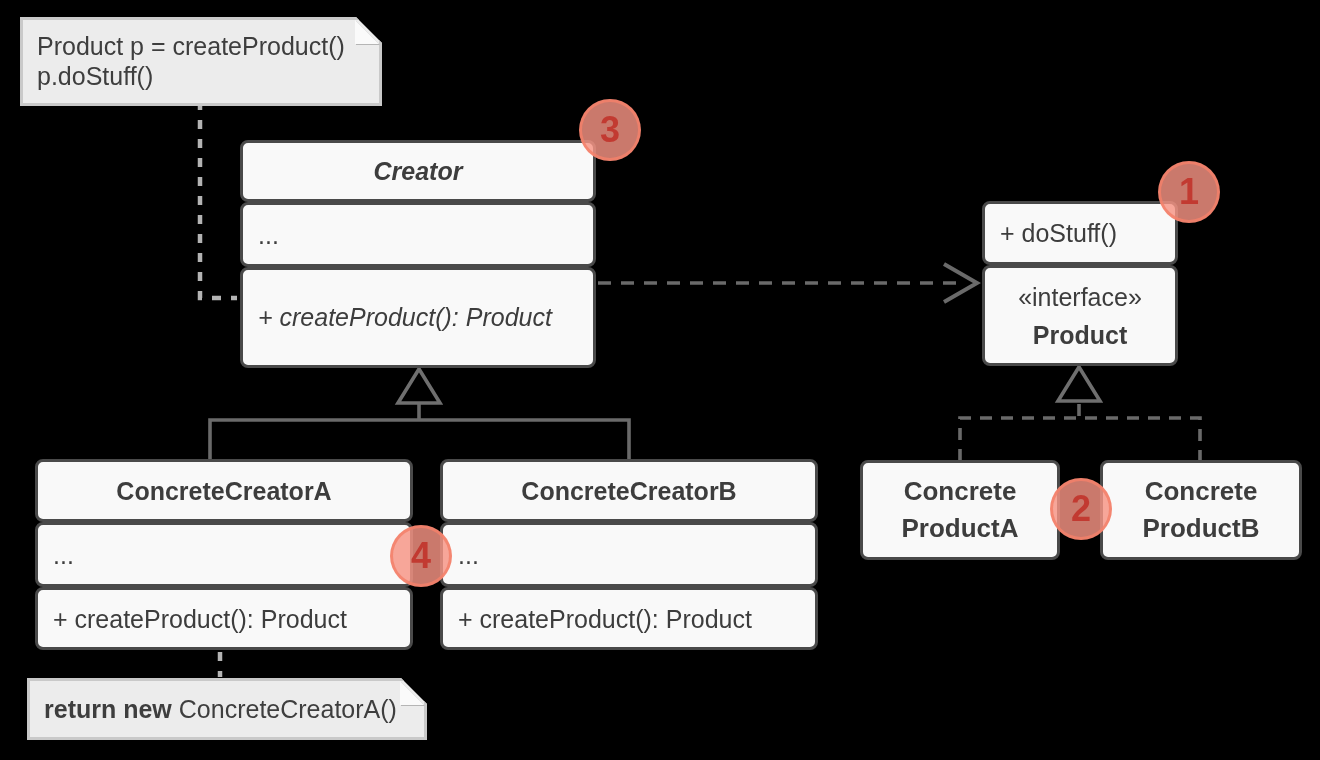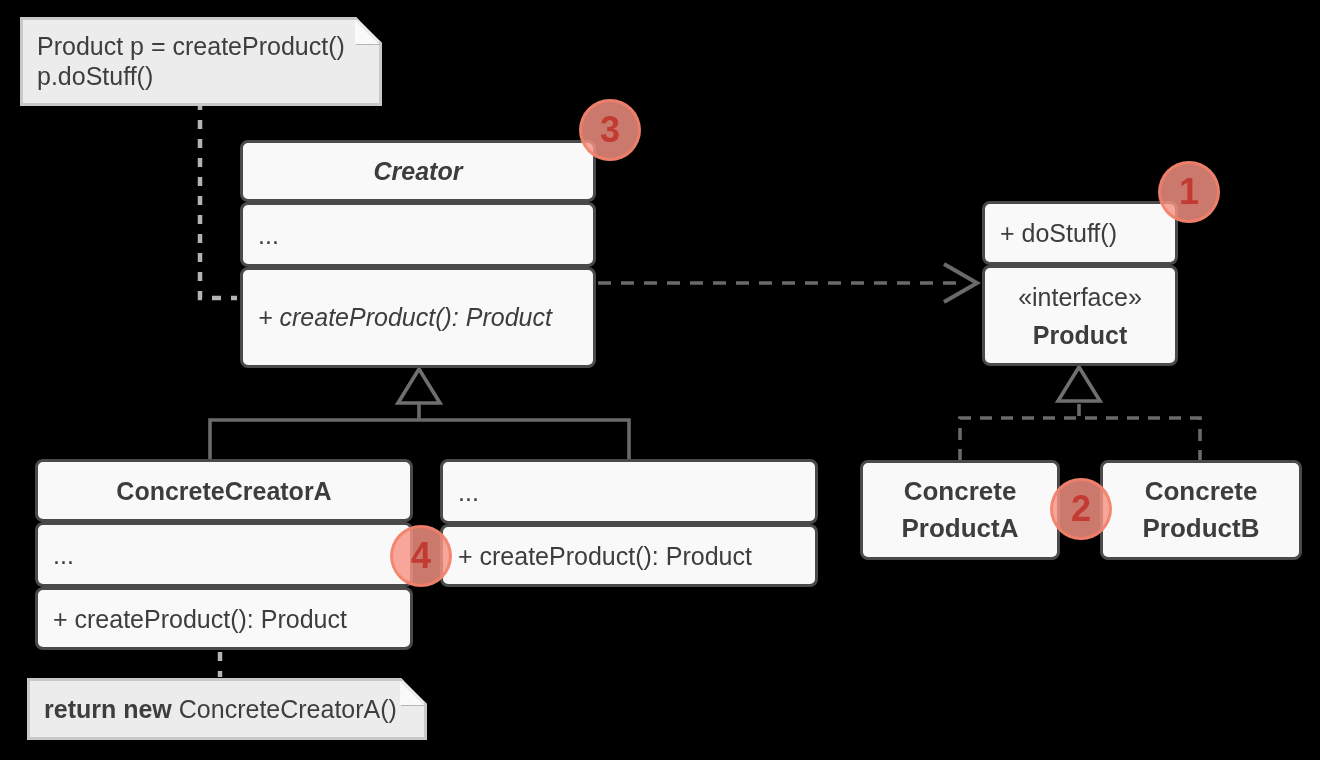--- a/index.html
+++ b/index.html
@@ -139,20 +139,23 @@
     </div>
     <div class="comp c2">
       <div>...</div>
     </div>
     <div class="comp c3">
       <div>+ createProduct(): Product</div>
     </div>
   </div>
 
   <div class="uml ccreatorB">
+    <div class="comp title c1">
+      <span>ConcreteCreatorB</span>
+    </div>
     <div class="comp c2">
       <div>...</div>
     </div>
     <div class="comp c3">
       <div>+ createProduct(): Product</div>
     </div>
   </div>
 
   <div class="uml cproductA">
     <div class="comp title center2 c1">

